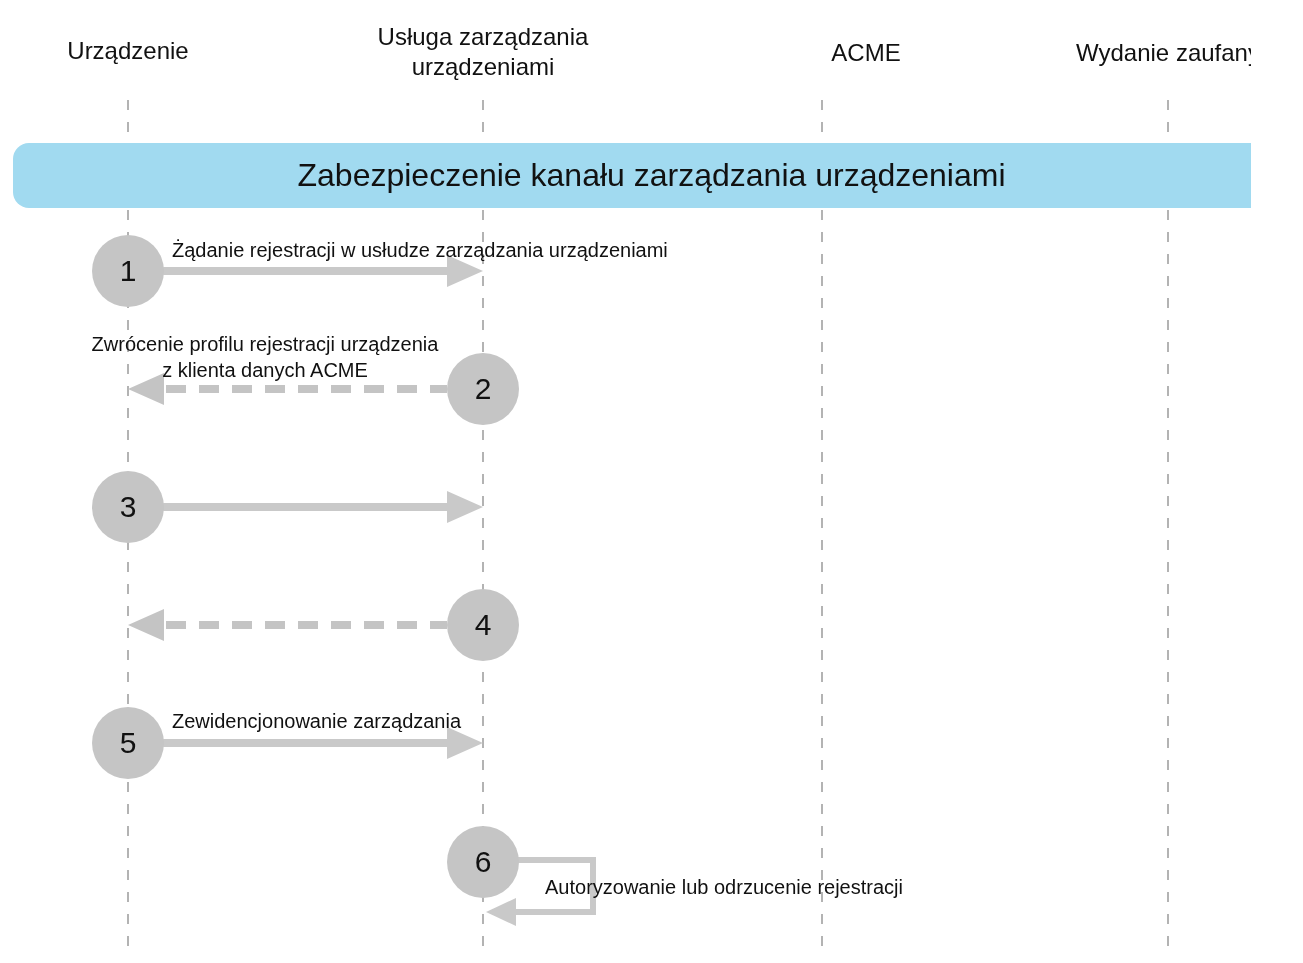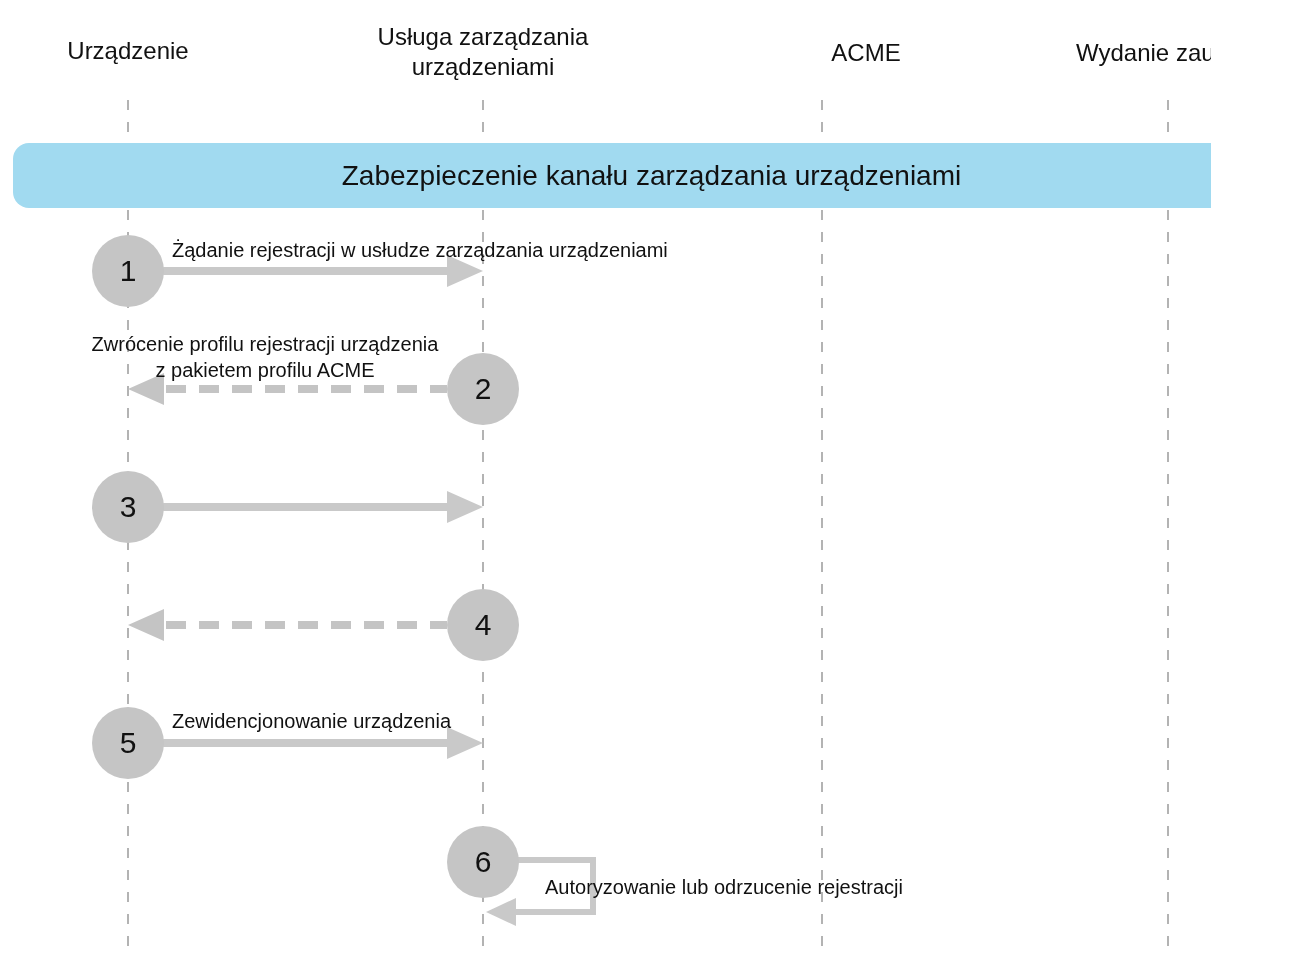--- a/index.html
+++ b/index.html
@@ -8,20 +8,21 @@
     background: #ffffff;
     font-family: "Liberation Sans", sans-serif;
     color: #111111;
   }
   .stage {
     position: relative;
     width: 1211px;
     height: 963px;
     overflow: hidden;
     background: #ffffff;
+    padding-left: 40px;
   }
   
   .actor {
     position: absolute;
     transform: translateX(-50%);
     font-size: 24px;
     line-height: 30px;
     text-align: center;
     color: #111111;
     white-space: nowrap;
@@ -43,21 +44,21 @@
     position: absolute;
     left: 13px;
     top: 143px;
     width: 1277px;
     height: 65px;
     background: #a1daf0;
     border-radius: 16px;
     display: flex;
     align-items: center;
     justify-content: center;
-    font-size: 28px;
+    font-size: 32px;
     color: #111111;
   }
   
   .shaft {
     position: absolute;
     height: 8px;
     border-radius: 4px;
     background: #c9c9c9;
   }
   .shaft.dashed {
@@ -143,40 +144,40 @@
   <div class="badge" style="left:92px; top:235px;">
     <span>1</span>
   </div>
   <div class="msg-label" style="left:172px; top:237px;">Żądanie rejestracji w usłudze zarządzania urządzeniami</div>
 
   <div class="head-left" style="left:128px; top:373px;"></div>
   <div class="shaft dashed" style="left:166px; top:385px; width:281px;"></div>
   <div class="badge" style="left:447px; top:353px;">
     <span>2</span>
   </div>
-  <div class="msg-label center" style="left:85px; top:331px; width:360px;">Zwrócenie profilu rejestracji urządzenia z pakietem profilu ACME</div>
+  <div class="msg-label center" style="left:85px; top:331px; width:360px;">Zwrócenie profilu rejestracji urządzenia z klienta danych ACME</div>
 
   <div class="shaft" style="left:160px; top:503px; width:292px;"></div>
   <div class="head-right" style="left:447px; top:491px;"></div>
   <div class="badge" style="left:92px; top:471px;">
     <span>3</span>
   </div>
 
   <div class="head-left" style="left:128px; top:609px;"></div>
   <div class="shaft dashed" style="left:166px; top:621px; width:281px;"></div>
   <div class="badge" style="left:447px; top:589px;">
     <span>4</span>
   </div>
 
   <div class="shaft" style="left:160px; top:739px; width:292px;"></div>
   <div class="head-right" style="left:447px; top:727px;"></div>
   <div class="badge" style="left:92px; top:707px;">
     <span>5</span>
   </div>
-  <div class="msg-label" style="left:172px; top:708px;">Zewidencjonowanie urządzenia</div>
+  <div class="msg-label" style="left:172px; top:708px;">Zewidencjonowanie zarządzania</div>
 
   <div class="loop-line" style="left:516px; top:857px; width:74px; height:46px;"></div>
   <div class="loop-head" style="left:486px; top:898px;"></div>
   <div class="badge" style="left:447px; top:826px;">
     <span>6</span>
   </div>
   <div class="msg-label" style="left:545px; top:829px;margin-top:45px;">Autoryzowanie lub odrzucenie rejestracji</div>
 
 </div>
 

